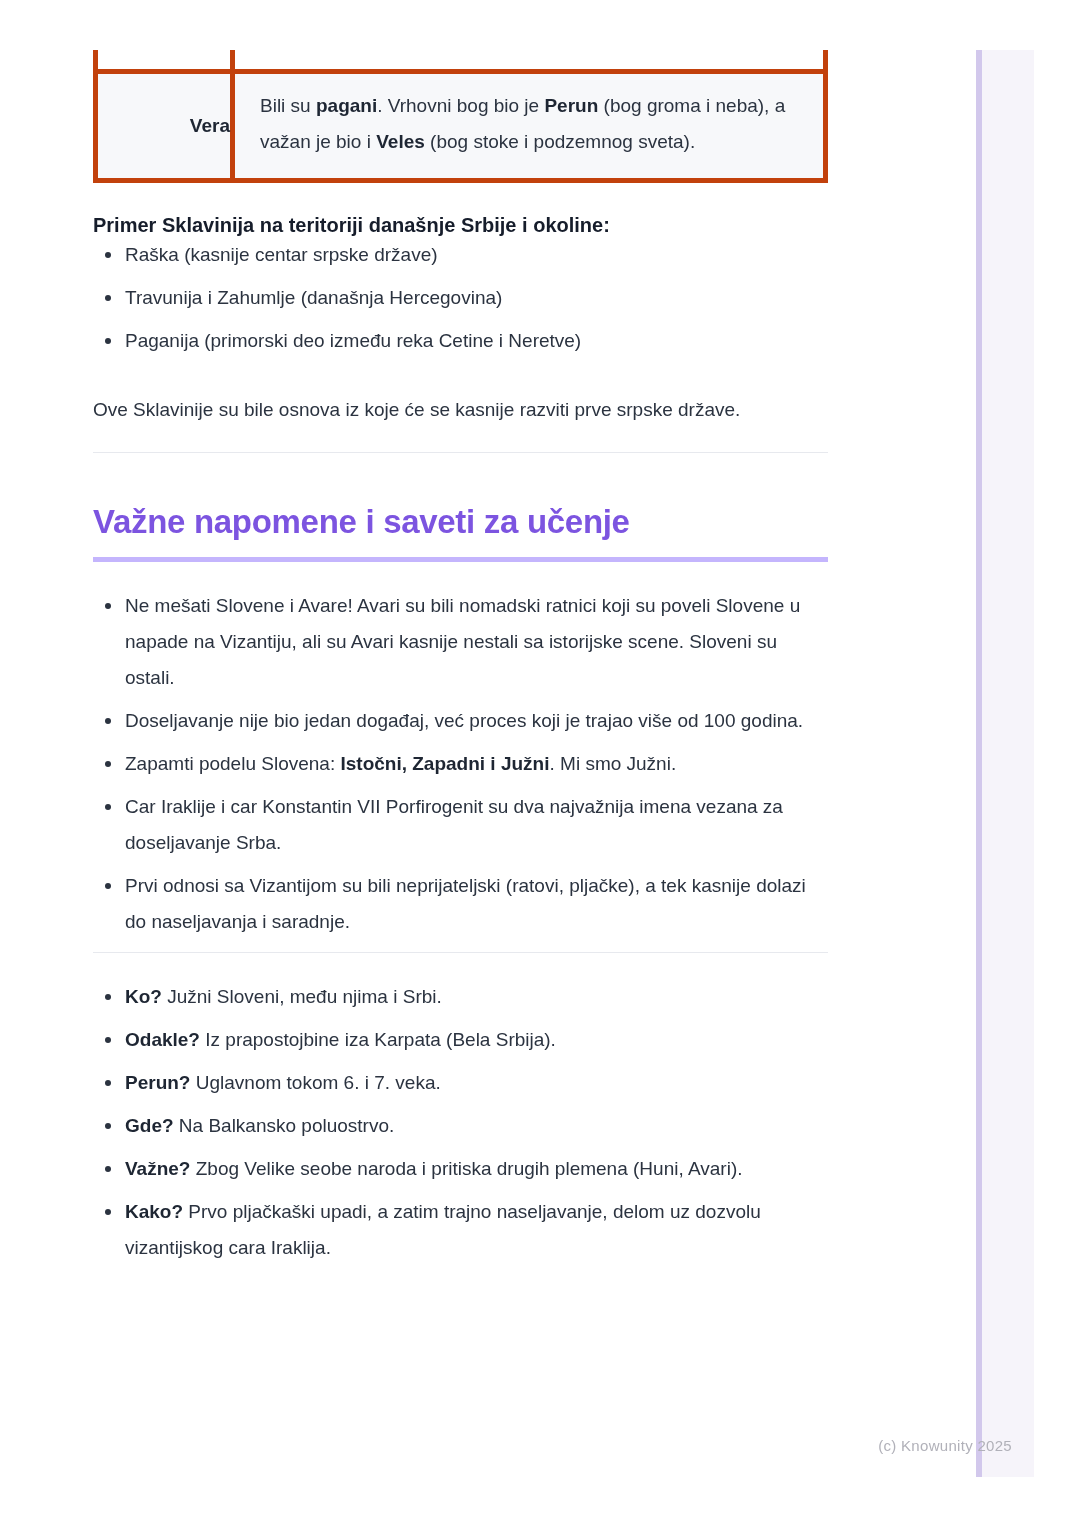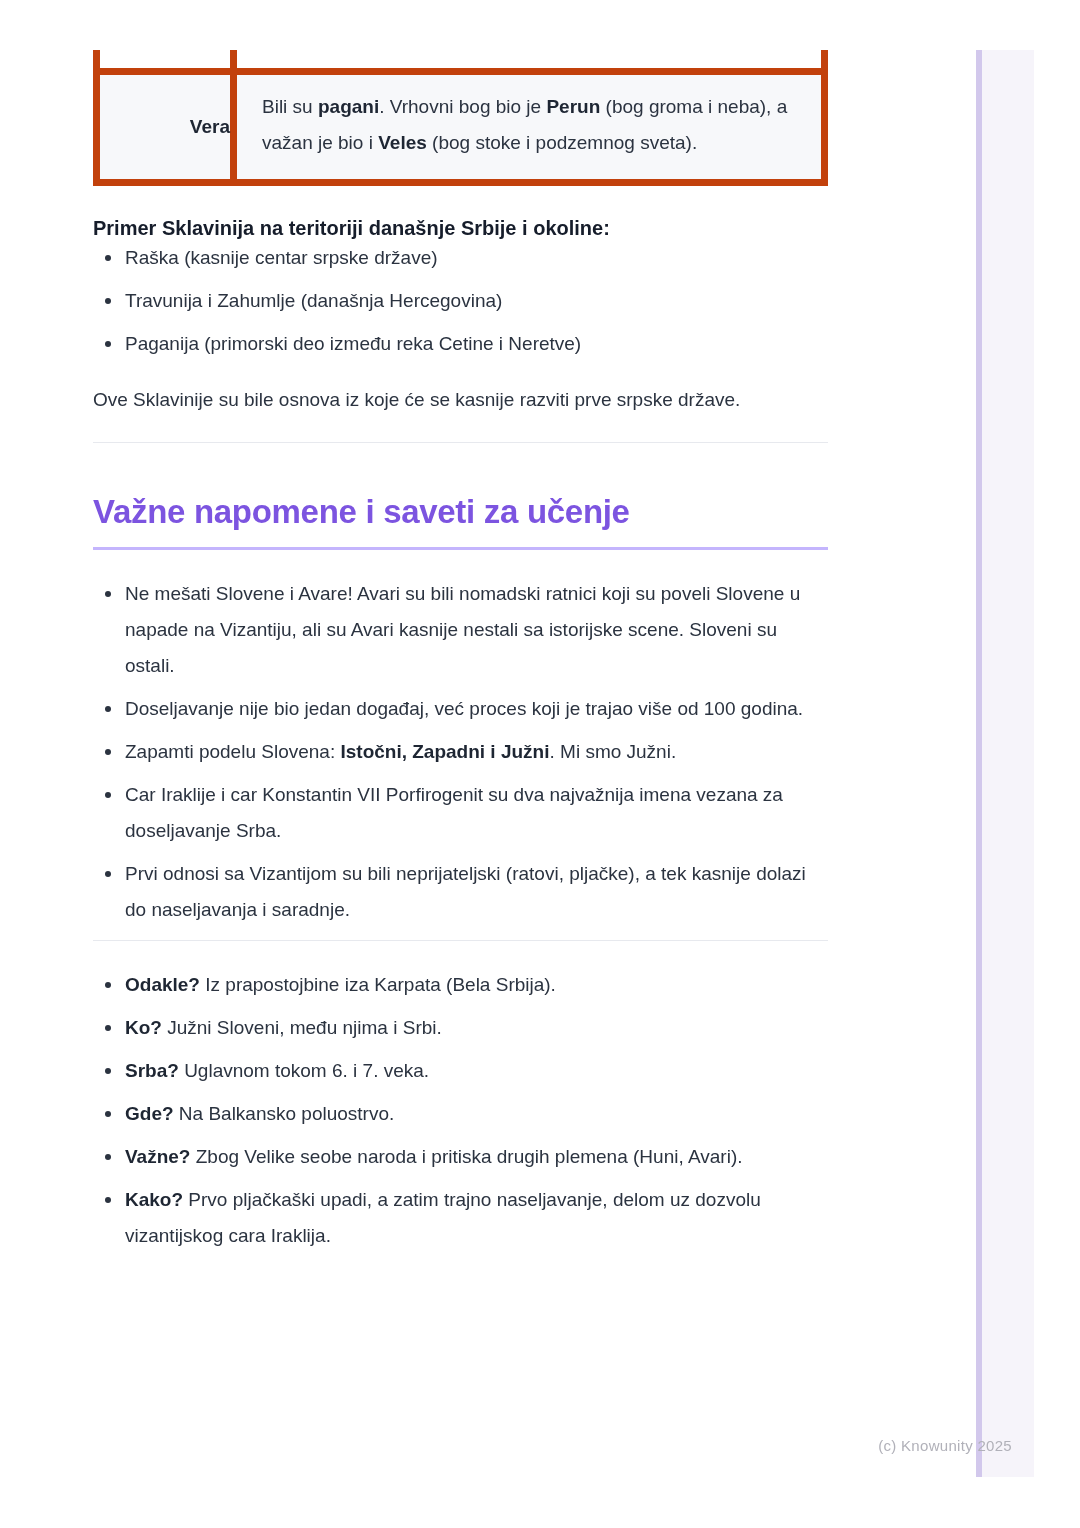--- a/index.html
+++ b/index.html
@@ -23,21 +23,21 @@
   }
   .watermark {
     position:absolute; top:1437px; right:68px;
     font-size:15px; color:#b1b1b9; letter-spacing:.3px; z-index:5;
   }
 
   .content { position:absolute; left:93px; top:50px; width:735px; }
 
   
   table.info-table { width:100%; border-collapse:collapse; table-layout:fixed; }
-  .info-table td, .info-table th { border:7px solid #c2410c; }
+  .info-table td, .info-table th { border:5px solid #c2410c; }
   .info-table .cut-row td { height:21px; border-top:none; background:#ffffff; }
   .info-table .col-label { width:137px; }
   .info-table th.label-cell {
     background:#f7f8fa; font-size:19px; font-weight:700; color:#1e2633;
     text-align:right; padding-left:24px; vertical-align:middle;
   }
   .info-table td.value-cell {
     background:#f7f8fa; font-size:19px; line-height:36px; color:#2b3340;
     padding:14px 24px 18px 25px;
   }
@@ -51,29 +51,29 @@
   ul.dot-list { list-style:none; }
   ul.dot-list li {
     position:relative; padding-left:32px;
     font-size:19px; line-height:36px; margin-bottom:7px;
   }
   ul.dot-list li::before {
     content:""; position:absolute; left:12px; top:15px;
     width:6px; height:6px; border-radius:50%; background:#2b3340;
   }
 
-  .intro-footer { margin-top:20px; font-size:19px; line-height:36px; }
+  .intro-footer { margin-top:33px; font-size:19px; line-height:36px; }
 
   hr.divider { border:none; border-top:1px solid #e7e9ee; }
   hr.divider-1 { margin-top:24px; }
   hr.divider-2 { margin-top:12px; }
 
   h2.section-title {
     margin-top:50px; padding-bottom:16px;
-    border-bottom:3px solid #c4b5fd;
+    border-bottom:5px solid #c4b5fd;
     font-size:33px; font-weight:800; letter-spacing:-.3px; line-height:38px;
     color:#7c54e0;
   }
   h2.section-title-2 { margin-top:44px; }
 
   ul.notes-list { margin-top:26px; }
   ul.review-list { margin-top:26px; }
 </style>
 </head>
 <body>
@@ -116,21 +116,21 @@
     <li>Doseljavanje nije bio jedan događaj, već proces koji je trajao više od 100 godina.</li>
     <li><span>Zapamti podelu Slovena: </span><span class="b">Istočni, Zapadni i Južni</span><span>. Mi smo Južni.</span></li>
     <li>Car Iraklije i car Konstantin VII Porfirogenit su dva najvažnija imena vezana za doseljavanje Srba.</li>
     <li>Prvi odnosi sa Vizantijom su bili neprijateljski (ratovi, pljačke), a tek kasnije dolazi do naseljavanja i saradnje.</li>
   </ul>
 
   <hr class="divider divider-2">
 
 
   <ul class="dot-list review-list">
+    <li><span class="b">Ko?</span><span> Južni Sloveni, među njima i Srbi.</span></li>
     <li><span class="b">Odakle?</span><span> Iz prapostojbine iza Karpata (Bela Srbija).</span></li>
-    <li><span class="b">Ko?</span><span> Južni Sloveni, među njima i Srbi.</span></li>
-    <li><span class="b">Srba?</span><span> Uglavnom tokom 6. i 7. veka.</span></li>
+    <li><span class="b">Perun?</span><span> Uglavnom tokom 6. i 7. veka.</span></li>
     <li><span class="b">Gde?</span><span> Na Balkansko poluostrvo.</span></li>
     <li><span class="b">Važne?</span><span> Zbog Velike seobe naroda i pritiska drugih plemena (Huni, Avari).</span></li>
     <li><span class="b">Kako?</span><span> Prvo pljačkaški upadi, a zatim trajno naseljavanje, delom uz dozvolu vizantijskog cara Iraklija.</span></li>
   </ul>
 
 </div>
 
 </body></html>

